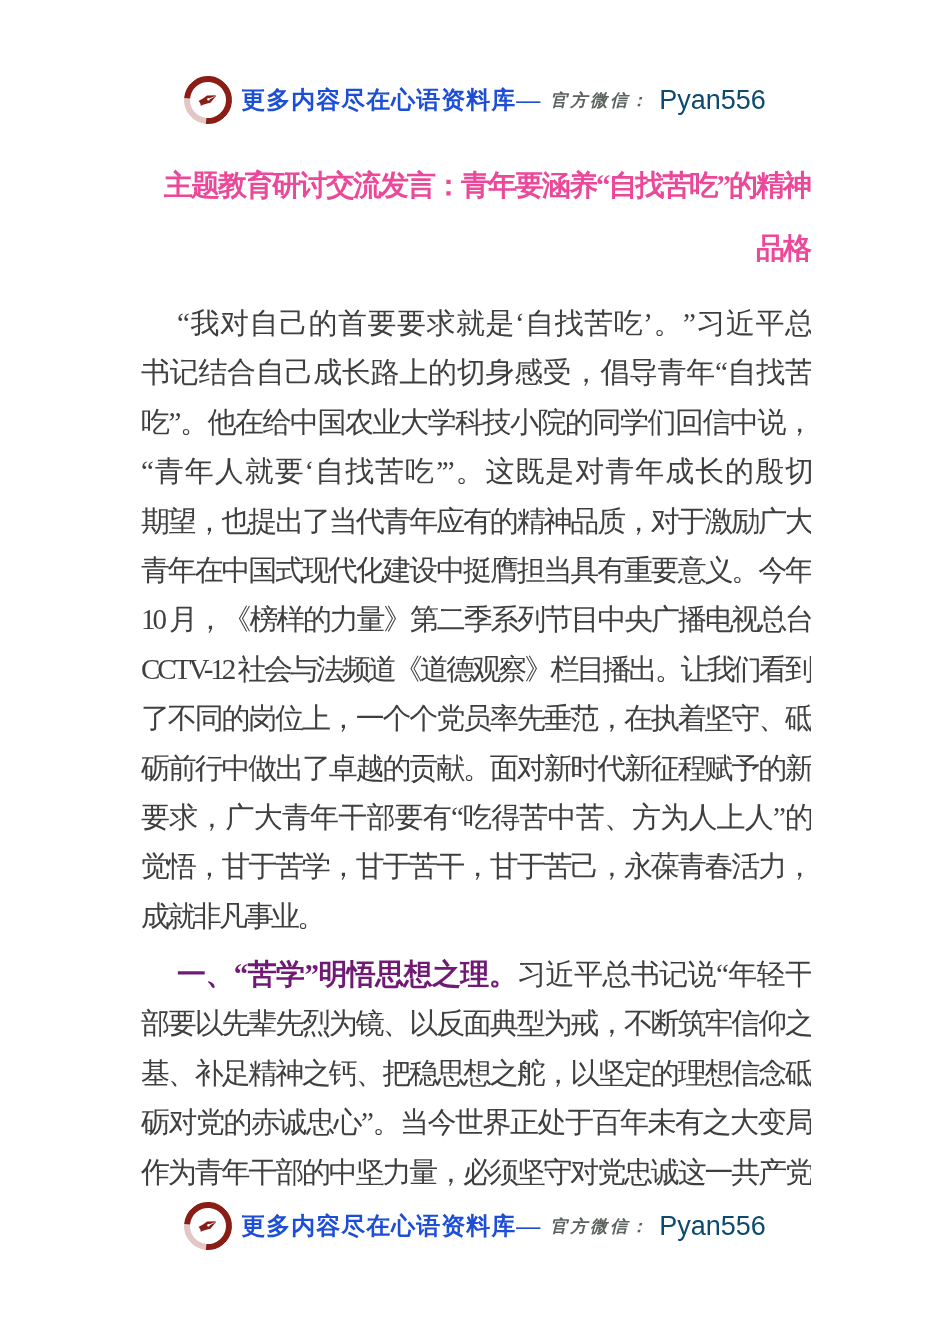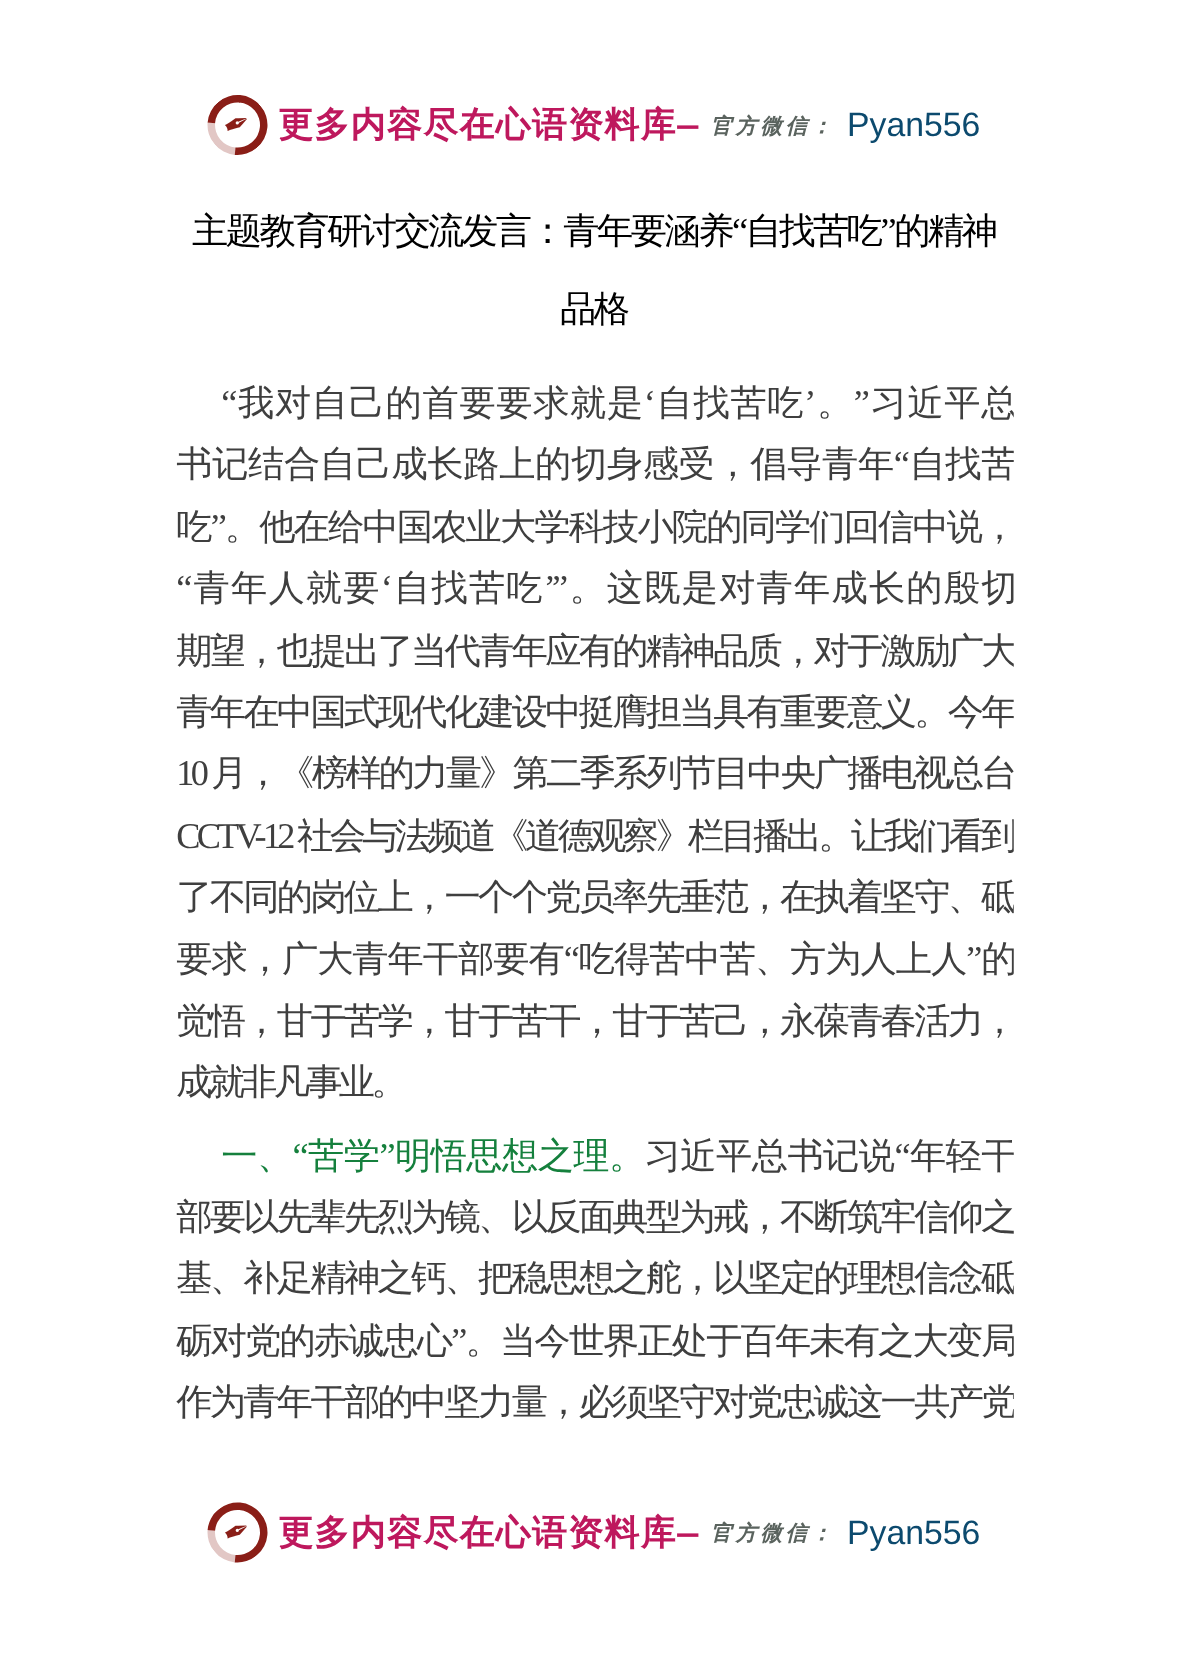--- a/index.html
+++ b/index.html
@@ -28,57 +28,57 @@
   }
   .logo .nib{
     position:absolute;inset:0;
     display:flex;align-items:center;justify-content:center;
     font-family:"DejaVu Sans", sans-serif;
     font-size:26px;line-height:1;
     color:#8a1e17;
     transform:rotate(15deg);
   }
   .brand{
-    font-size:28px;font-weight:bold;
-    color:#be185d;letter-spacing:1px;font-family:Liberation Mono, monospace;
+    font-size:24px;font-weight:bold;
+    color:#1d4ed8;letter-spacing:1px;
   }
   .wechat-label{
     font-size:17px;font-weight:bold;font-style:italic;
     color:#5a635e;letter-spacing:3px;
   }
   .wechat-id{
     font-family:"Liberation Sans", sans-serif;
     font-size:27px;color:#0c4a6e;
   }
   .doc-title{
     position:absolute;top:154px;left:140px;width:670px;
     margin:0;
-    font-size:29px;font-weight:normal;color:#000000;
-    line-height:63px;text-align:center;
+    font-size:29px;font-weight:bold;color:#ec4899;
+    line-height:63px;text-align:right;
     letter-spacing:-2px;
     white-space:nowrap;
   }
   .doc-title .tline{display:block;}
   .bodytext{
     position:absolute;top:283px;left:141px;width:670px;
     font-size:29px;color:#3f3f3f;
     letter-spacing:-3px;
     margin-top:16px;
   }
   .line{
     height:49.4px;line-height:49.4px;
     overflow:hidden;
     text-align:justify;
     text-align-last:justify;
     text-justify:inter-character;
   }
   .line.indent{text-indent:36px;}
   .line.para-end{text-align-last:left;}
   .line.heading{margin-top:9px;}
-  .line .bold{font-weight:normal;color:#15803d;}
+  .line .bold{font-weight:bold;color:#701a75;}
 </style>
 </head>
 <body>
 
 <div class="page">
 
   <div class="brandbar header">
     <span class="logo">
         <span class="nib">✒</span>
       </span>
@@ -95,20 +95,21 @@
   <div class="bodytext">
     <div class="line indent">“我对自己的首要要求就是‘自找苦吃’。”习近平总</div>
     <div class="line">书记结合自己成长路上的切身感受，倡导青年“自找苦</div>
     <div class="line">吃”。他在给中国农业大学科技小院的同学们回信中说，</div>
     <div class="line">“青年人就要‘自找苦吃’”。这既是对青年成长的殷切</div>
     <div class="line">期望，也提出了当代青年应有的精神品质，对于激励广大</div>
     <div class="line">青年在中国式现代化建设中挺膺担当具有重要意义。今年</div>
     <div class="line">10 月，《榜样的力量》第二季系列节目中央广播电视总台</div>
     <div class="line">CCTV-12 社会与法频道《道德观察》栏目播出。让我们看到</div>
     <div class="line">了不同的岗位上，一个个党员率先垂范，在执着坚守、砥</div>
+    <div class="line">砺前行中做出了卓越的贡献。面对新时代新征程赋予的新</div>
     <div class="line">要求，广大青年干部要有“吃得苦中苦、方为人上人”的</div>
     <div class="line">觉悟，甘于苦学，甘于苦干，甘于苦己，永葆青春活力，</div>
     <div class="line para-end">成就非凡事业。</div>
 
     <div class="line indent heading"><span class="bold">一、“苦学”明悟思想之理。</span><span>习近平总书记说“年轻干</span></div>
     <div class="line">部要以先辈先烈为镜、以反面典型为戒，不断筑牢信仰之</div>
     <div class="line">基、补足精神之钙、把稳思想之舵，以坚定的理想信念砥</div>
     <div class="line">砺对党的赤诚忠心”。当今世界正处于百年未有之大变局</div>
     <div class="line">作为青年干部的中坚力量，必须坚守对党忠诚这一共产党</div>
   </div>

